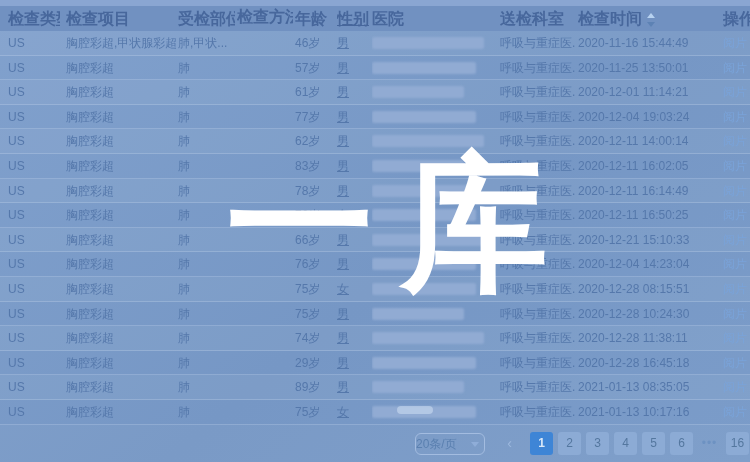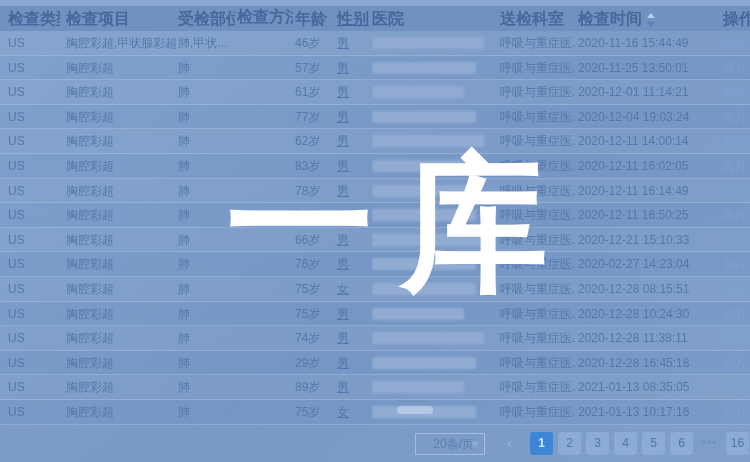--- a/index.html
+++ b/index.html
@@ -44,22 +44,22 @@
   
   .hscroll-thumb{position:absolute;left:397px;top:406px;width:36px;height:8px;border-radius:4px;
                  background:rgba(222,234,250,0.45);}
   
   .watermark{position:absolute;left:226px;top:148px;width:300px;height:155px;
              font-size:148px;line-height:152px;font-weight:900;letter-spacing:26px;
              color:#ffffff;white-space:nowrap;z-index:5;pointer-events:none;}
   
   .pagination{position:absolute;left:0;top:425px;width:750px;height:37px;background:rgba(255,255,255,0.03);}
   .page-size-select{position:absolute;left:415px;top:8px;width:68px;height:20px;
-                    border:1px solid #a3bce0;border-radius:0;color:#5b80b0;font-size:12px;
-                    line-height:20px;text-align:right;cursor:pointer;}
+                    border:1px solid #a3bce0;border-radius:6px;color:#5b80b0;font-size:12px;
+                    line-height:20px;text-align:left;cursor:pointer;}
   .select-caret{position:absolute;right:5px;top:8px;width:0;height:0;
                 border-left:4px solid transparent;border-right:4px solid transparent;
                 border-top:5px solid #8fadd8;}
   .select-label{display:inline-block;margin-right:10px;}
   .prev-btn{position:absolute;left:498px;top:7px;width:23px;height:23px;line-height:23px;
             text-align:center;color:#9db8de;font-size:14px;cursor:pointer;border-radius:3px;}
   .page-btn{position:absolute;top:7px;width:23px;height:23px;line-height:23px;border-radius:3px;
             background:#8cabd5;color:#54779f;font-size:12px;text-align:center;cursor:pointer;}
   .page-btn.active{background:#3e85d6;color:#d9e8f8;font-weight:bold;}
   .page-btn.ellipsis{background:transparent;color:#6d92c2;letter-spacing:1px;}
@@ -214,21 +214,21 @@
         <div class="cell col-type">US</div>
         <div class="cell col-item">胸腔彩超</div>
         <div class="cell col-part">肺</div>
         <div class="cell col-method"></div>
         <div class="cell col-age">76岁</div>
         <div class="cell col-gender">男</div>
         <div class="cell col-hospital">
           <div class="redacted"></div>
         </div>
         <div class="cell col-dept">呼吸与重症医...</div>
-        <div class="cell col-time">2020-02-27 14:23:04</div>
+        <div class="cell col-time">2020-12-04 14:23:04</div>
         <div class="cell col-action"><span class="action-link">阅片</span></div>
       </div>
       <div class="row">
         <div class="cell col-type">US</div>
         <div class="cell col-item">胸腔彩超</div>
         <div class="cell col-part">肺</div>
         <div class="cell col-method"></div>
         <div class="cell col-age">75岁</div>
         <div class="cell col-gender">女</div>
         <div class="cell col-hospital">

